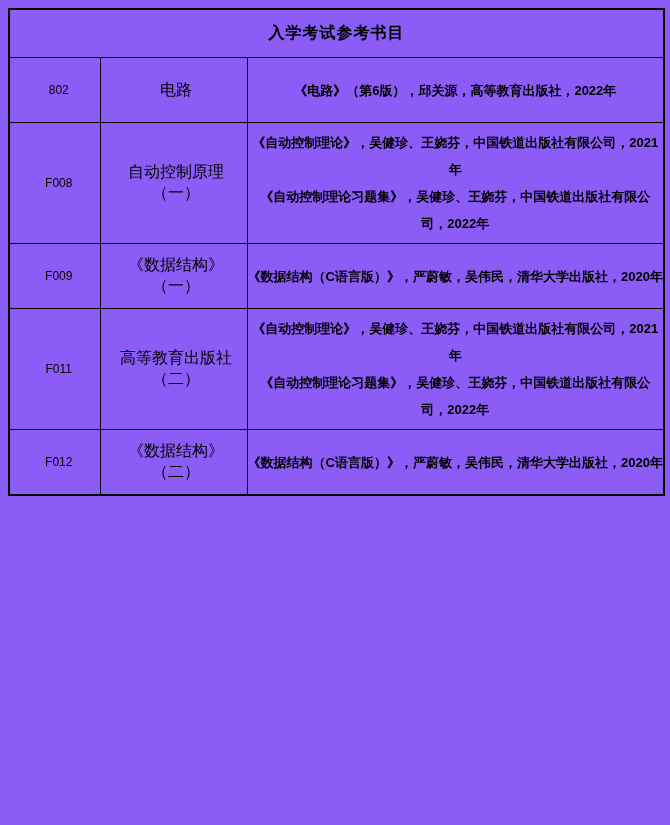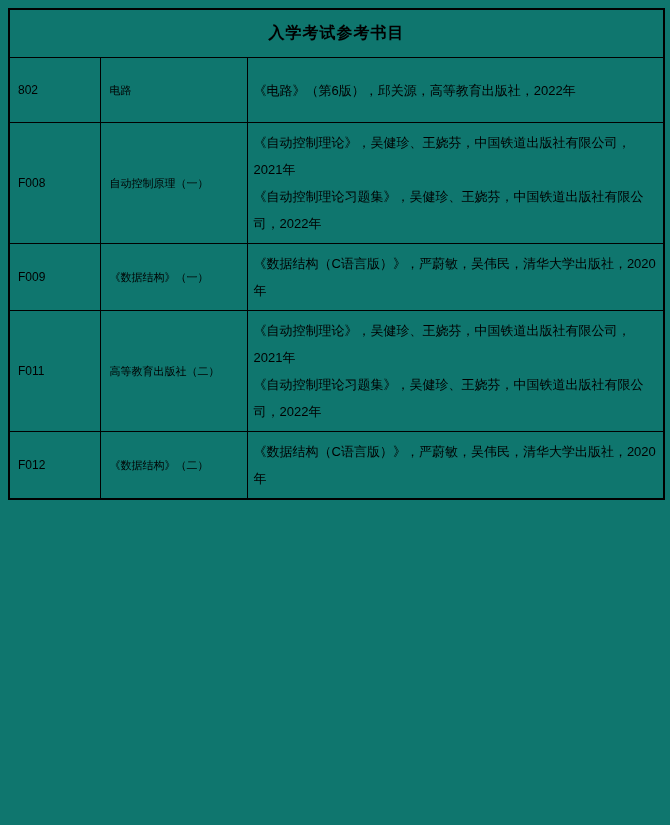--- a/index.html
+++ b/index.html
@@ -6,21 +6,21 @@
     margin: 0;
     padding: 0;
     background: #ffffff;
     font-family: "Liberation Sans", sans-serif;
     color: #000000;
   }
   .page {
     position: relative;
     width: 670px;
     height: 825px;
-    background: #0f766e;
+    background: #8b5cf6;
     overflow: hidden;
   }
   table.ref-table {
     position: absolute;
     left: 8px;
     top: 8px;
     width: 655px;
     border-collapse: collapse;
     table-layout: fixed;
     border: 2px solid #000000;
@@ -46,34 +46,36 @@
   }
   .section-cell {
     height: 52px;
     text-align: center;
     font-weight: bold;
     font-size: 15px;
     letter-spacing: 1px;
   }
   .data-row td {
     height: 52px;
+    text-align: center;
   }
   .code-cell {
     font-size: 12px;
     padding-left: 8px;
   }
   .name-cell {
-    font-size: 11px;
+    font-size: 16px;
     padding-left: 9px;
     padding-right: 4px;
   }
   .refs-cell {
     font-size: 13px;
-    padding: 6px 6px;
+    padding: 6px 0;
     line-height: 27px;
+    font-weight: bold;
   }
   .ref-line {
     margin: 0;
   }
 </style>
 </head>
 <body>
 
 <div class="page">
   <table class="ref-table">

